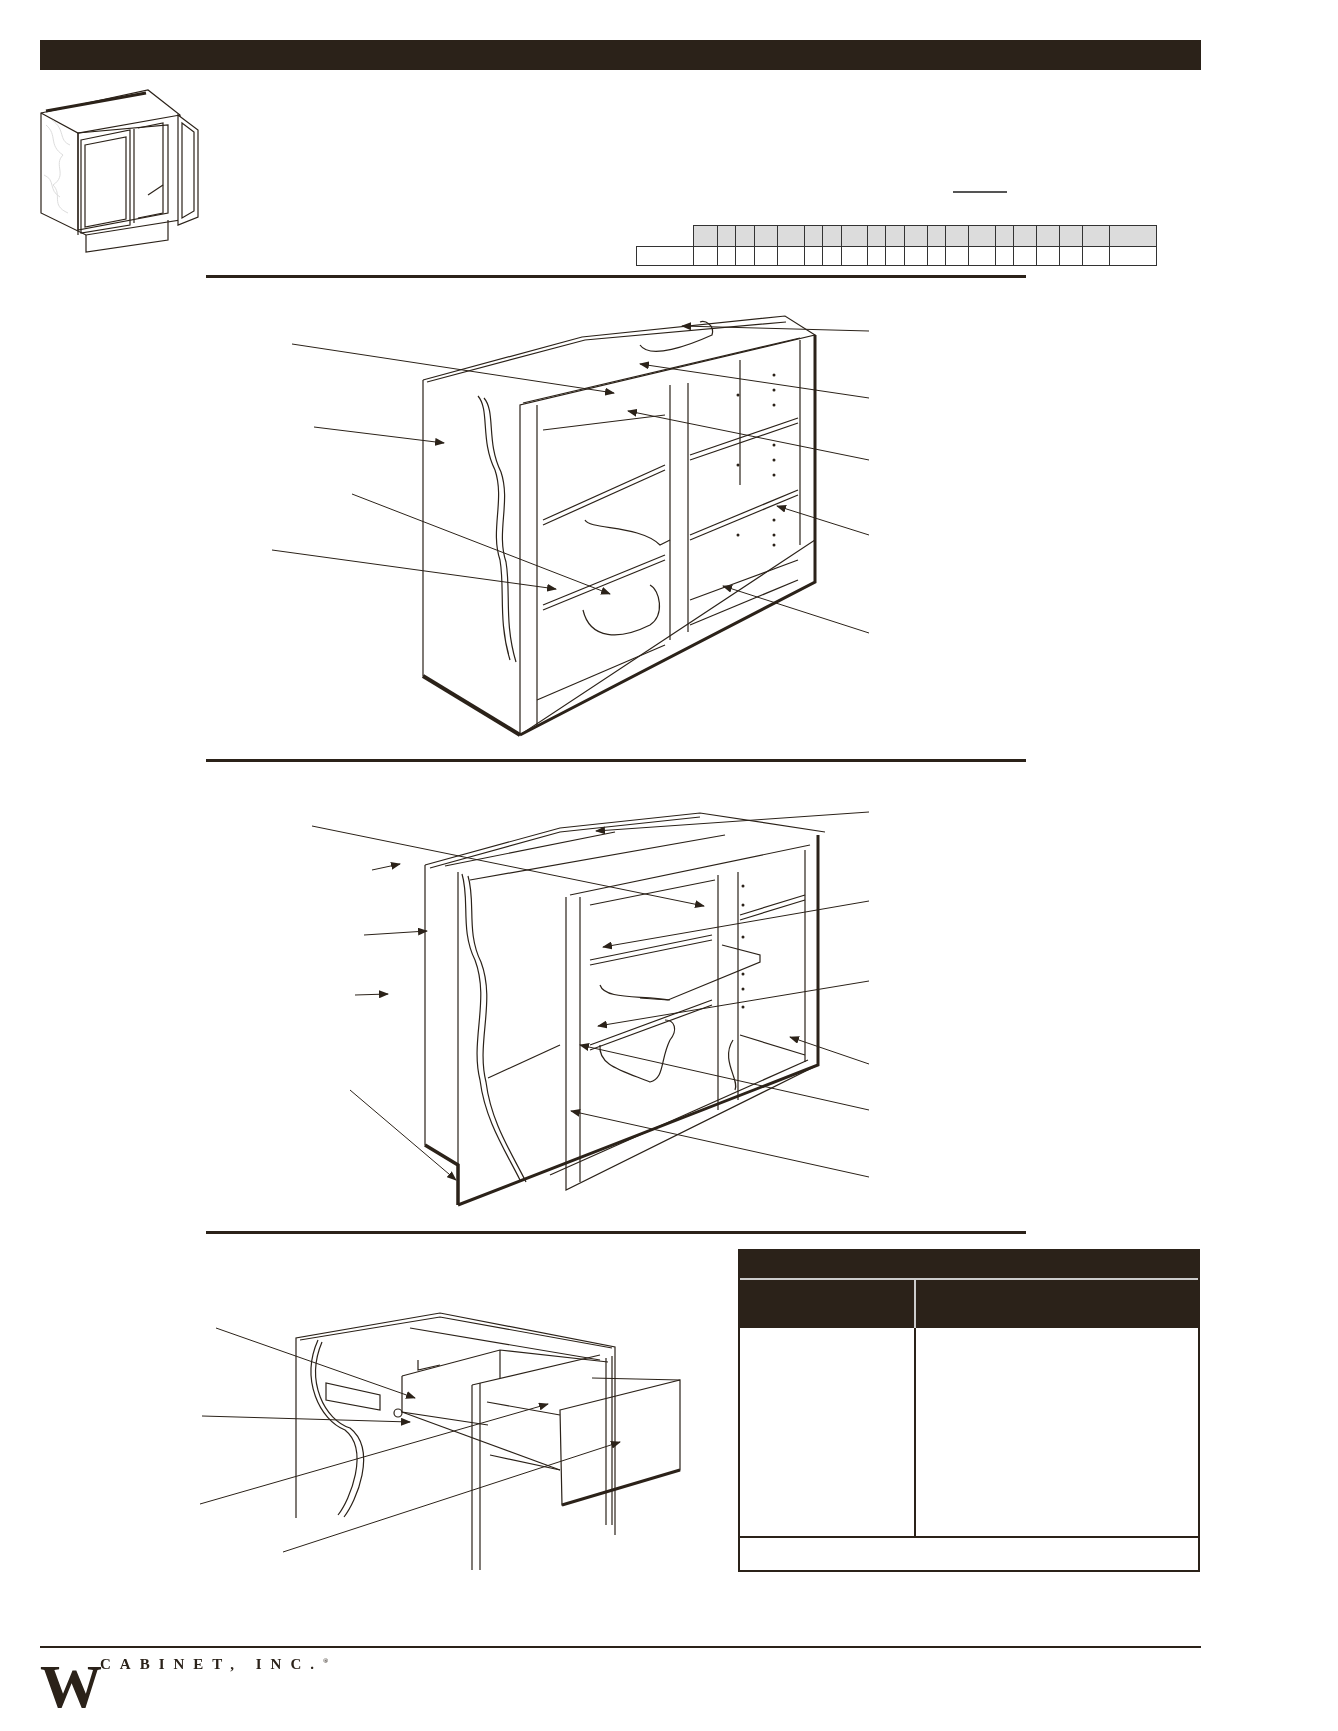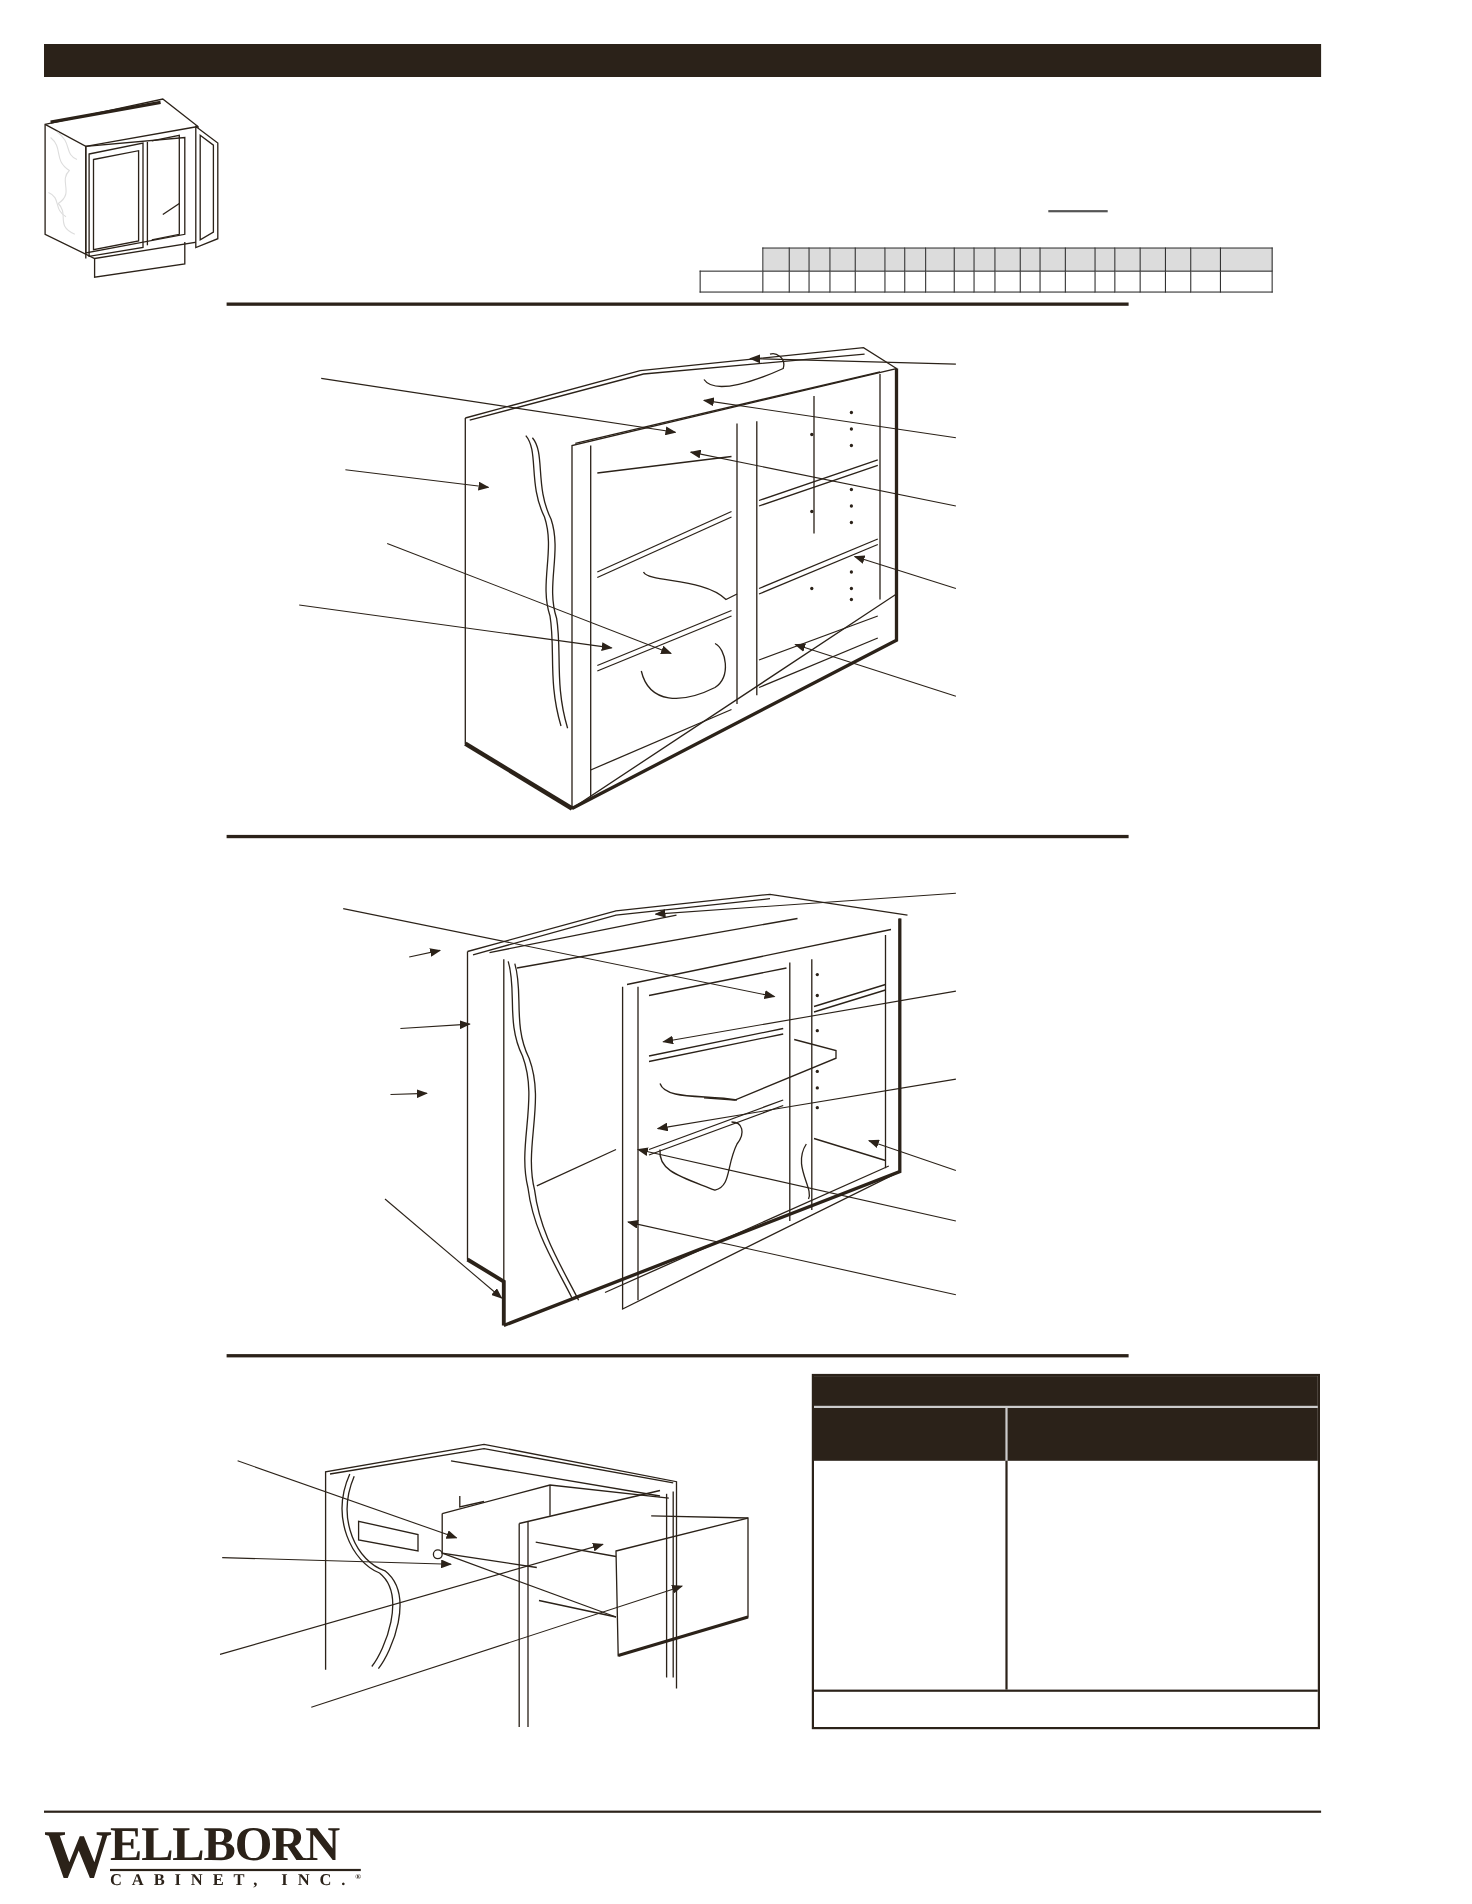--- a/index.html
+++ b/index.html
@@ -298,16 +298,15 @@
   <div class="spec-body">
     <div class="col-a"></div>
     <div class="col-b"></div>
   </div>
   <div class="spec-foot"></div>
 </div>
 
 <div class="abs logo" style="display:flex;align-items:flex-start;">
   <span class="logo-w">W</span>
   <div style="display:flex;flex-direction:column;margin-left:2px;">
-    <span class="logo-top">ELLBORN</span>
     <span class="logo-bot"><span>CABINET, INC.</span><sup style="font-size:7px;letter-spacing:0;">®</sup></span>
   </div>
 </div>
 
 </body></html>

